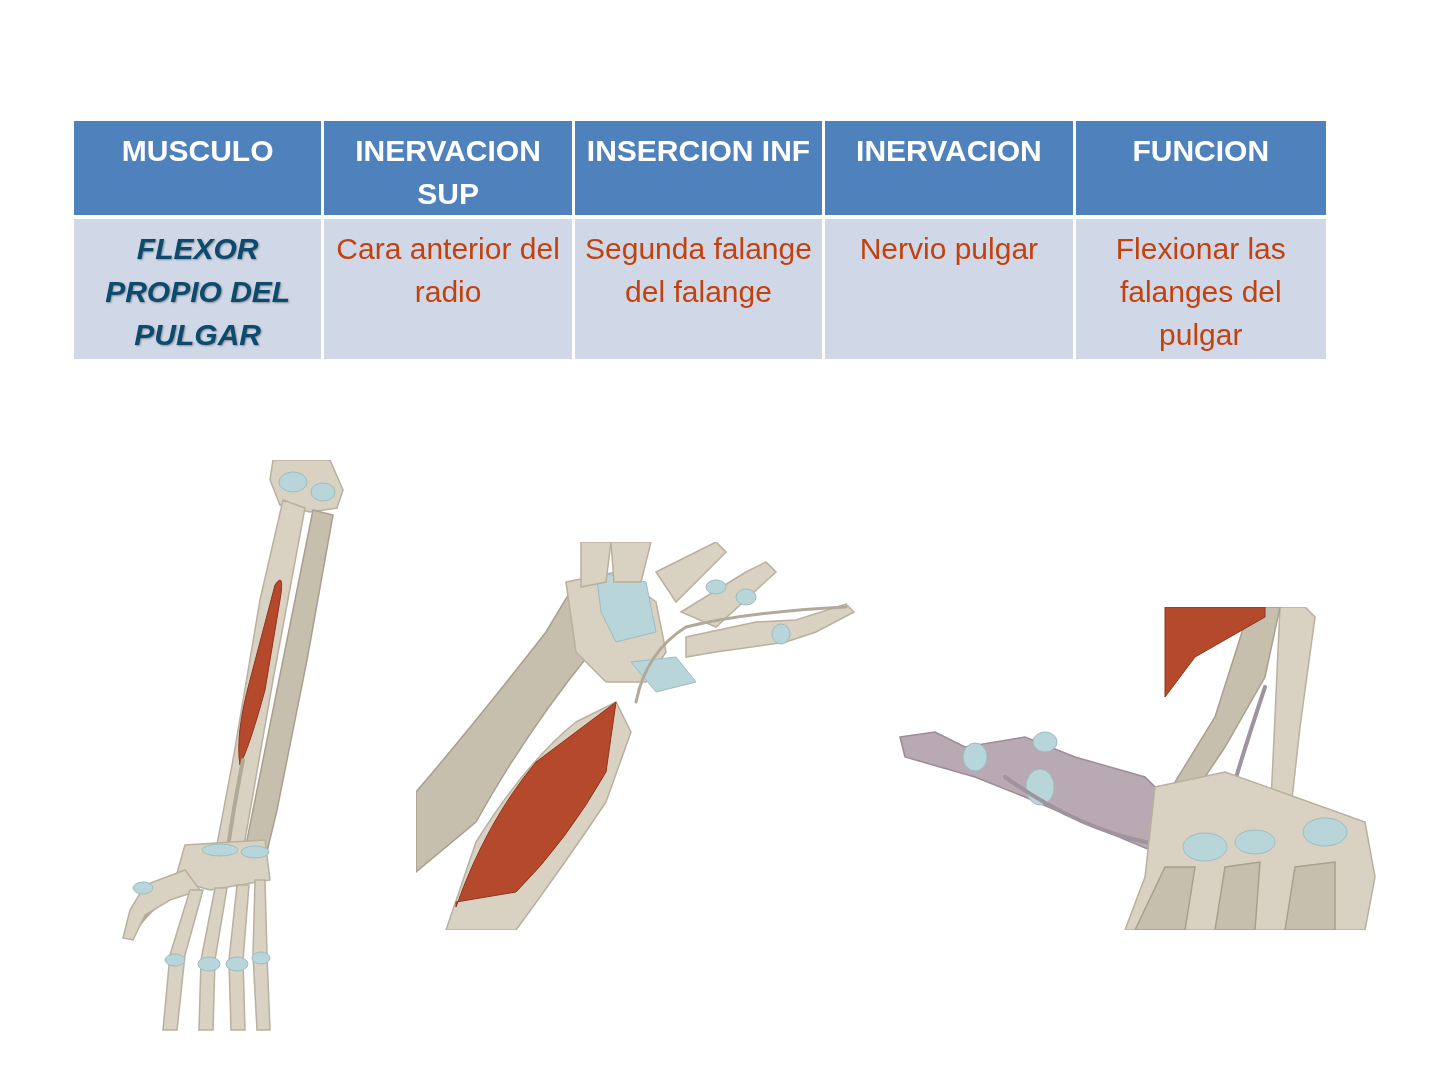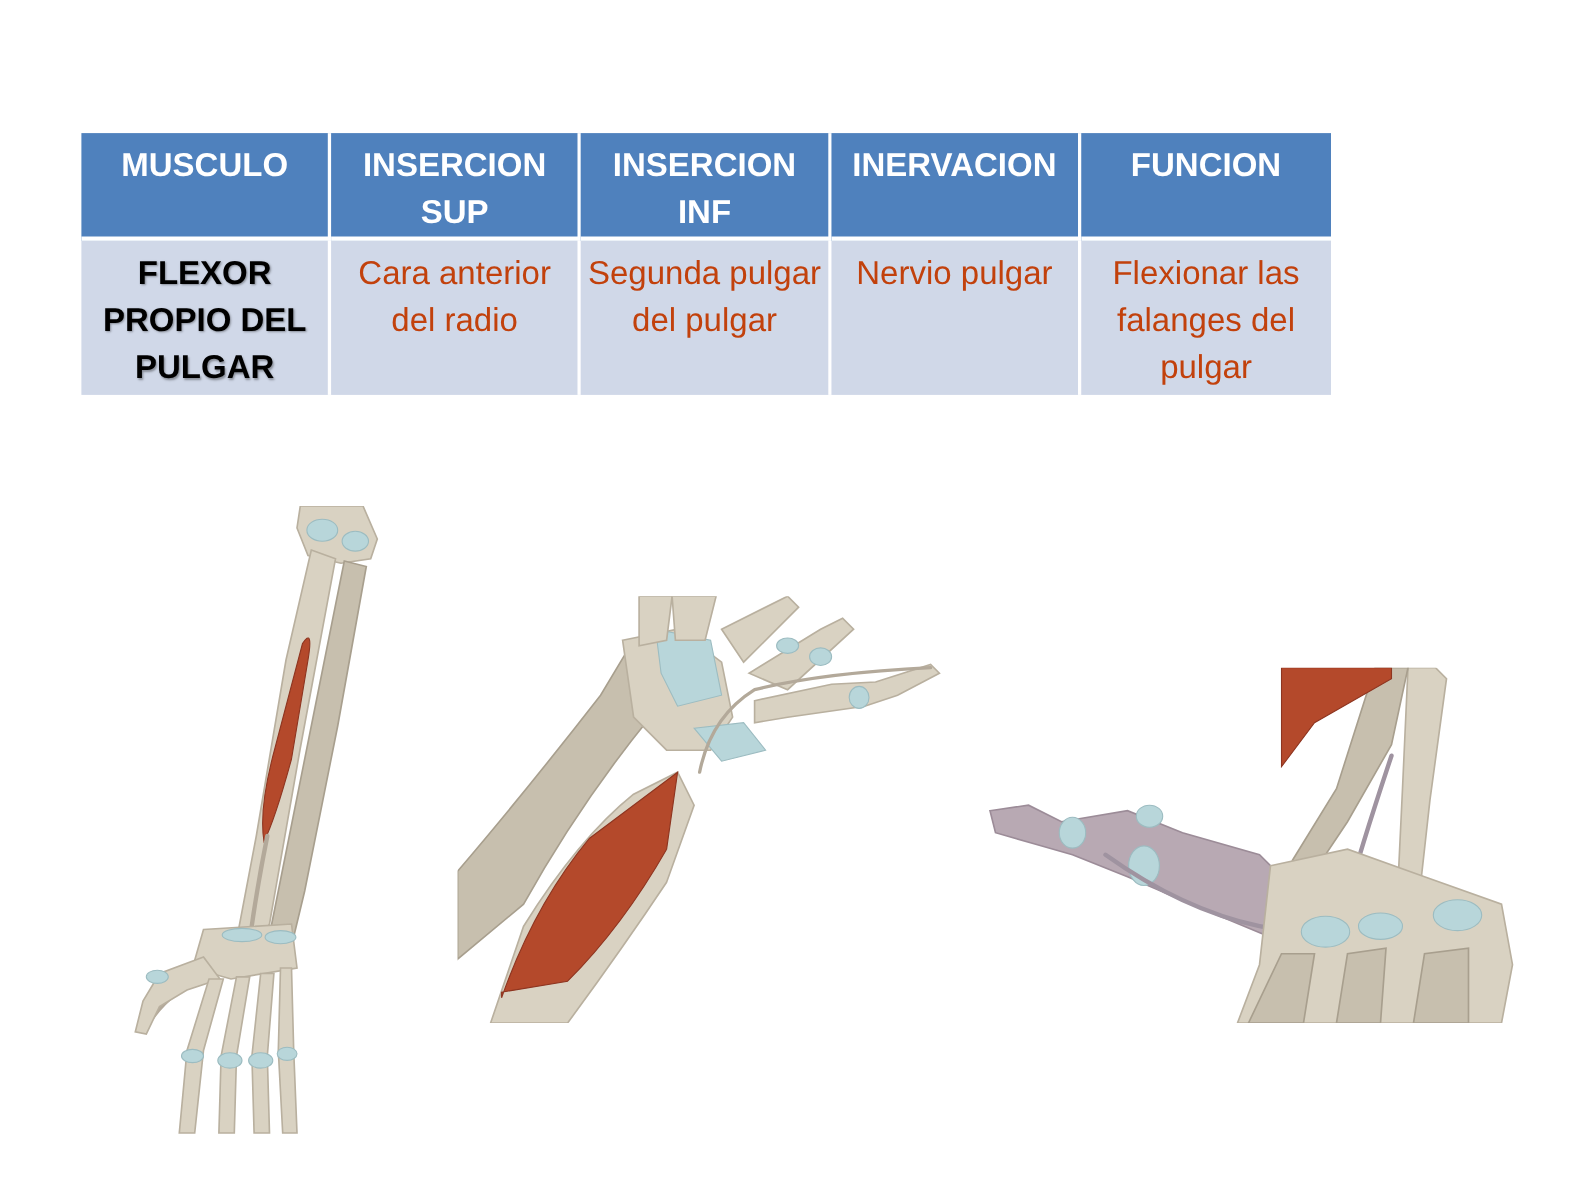--- a/index.html
+++ b/index.html
@@ -2,69 +2,70 @@
 <html><head>
 <meta charset="utf-8">
 <style>
   html, body { margin: 0; padding: 0; }
   body {
     width: 1440px; height: 1080px; background: #ffffff; position: relative; overflow: hidden;
     font-family: "Liberation Sans", "DejaVu Sans", sans-serif;
   }
   .slide { position: absolute; inset: 0; }
   table.muscle-table {
-    position: absolute; left: 74px; top: 121px; width: 1136px;
+    position: absolute; left: 74px; top: 121px; width: 1252px;
     border-collapse: separate; border-spacing: 0; table-layout: fixed;
   }
   .muscle-table th, .muscle-table td {
     text-align: center; vertical-align: top; padding: 0 6px;
     border-right: 3px solid #ffffff;
   }
   .muscle-table th:last-child, .muscle-table td:last-child { border-right: none; margin-left: 28px; }
   .muscle-table th {
     background: #4f81bd; color: #ffffff; font-weight: bold; font-size: 30px;
     line-height: 43px; height: 96px; padding-top: 8px; padding-bottom: 0;
     border-bottom: 4px solid #ffffff; box-sizing: border-box;
   }
   .muscle-table td {
     background: #d0d8e8; color: #c2410c; font-size: 30px; line-height: 43px;
     height: 140px; padding-top: 8px; box-sizing: border-box;
   }
   .muscle-table td.name-cell {
-    font-weight: bold; color: #000000;
+    font-weight: bold; color: #0c4a6e;
     text-shadow: 1px 1px 2px rgba(0,0,0,0.35);
+    font-style: italic;
   }
   .figure { position: absolute; }
   .bone { fill: #d9d2c2; stroke: #b9b09f; stroke-width: 1.5; }
   .bone-dark { fill: #c7bfae; stroke: #a89f8e; stroke-width: 1.5; }
   .cart { fill: #b8d6da; stroke: #9cbcc1; stroke-width: 1; }
   .muscle { fill: #b4492b; stroke: #8e3520; stroke-width: 1; }
   .tendon { fill: none; stroke: #b3a99a; stroke-width: 4; stroke-linecap: round; }
   .thumb { fill: #b8a9b3; stroke: #9c8c98; stroke-width: 1.5; }
 </style>
 </head>
 <body>
 
 <div class="slide">
 
   <table class="muscle-table">
     <thead>
       <tr>
         <th>MUSCULO</th>
-        <th>INSERCION SUP</th>
+        <th>INERVACION SUP</th>
         <th>INSERCION INF</th>
         <th>INERVACION</th>
         <th>FUNCION</th>
       </tr>
     </thead>
     <tbody>
       <tr>
         <td class="name-cell">FLEXOR PROPIO DEL PULGAR</td>
         <td>Cara anterior del radio</td>
-        <td>Segunda pulgar del pulgar</td>
+        <td>Segunda falange del falange</td>
         <td>Nervio pulgar</td>
         <td>Flexionar las falanges del pulgar</td>
       </tr>
     </tbody>
   </table>
 
   <svg class="figure" style="left:115px; top:460px;" width="235" height="572" viewBox="0 0 235 572" aria-label="Antebrazo vista anterior con flexor propio del pulgar">
 
     <path class="bone" d="M158 0 L215 0 L228 30 L222 48 L195 52 L165 45 L155 20 Z"></path>
     <ellipse class="cart" cx="178" cy="22" rx="14" ry="10"></ellipse>

